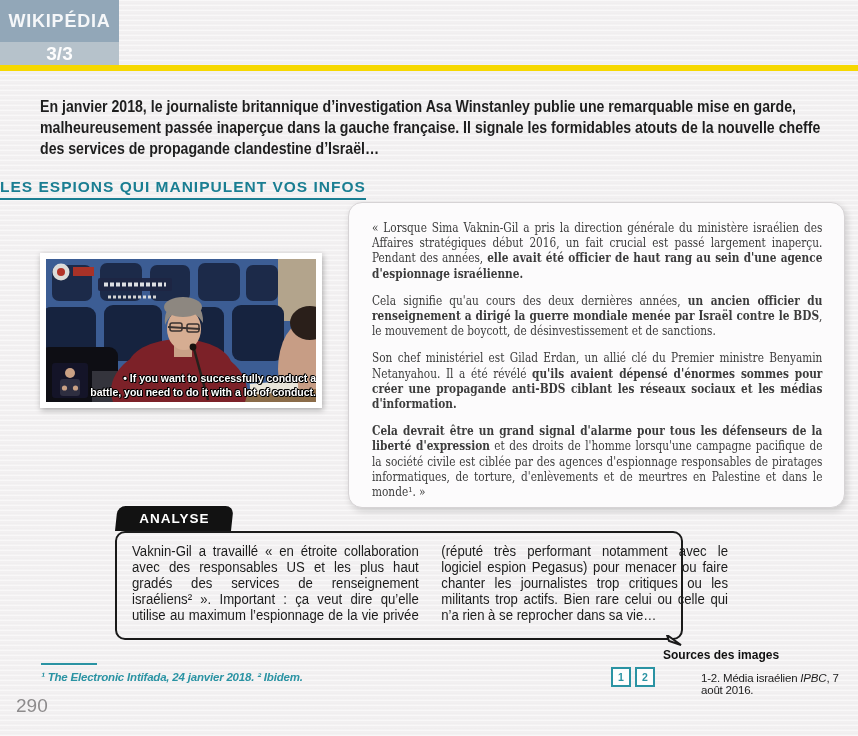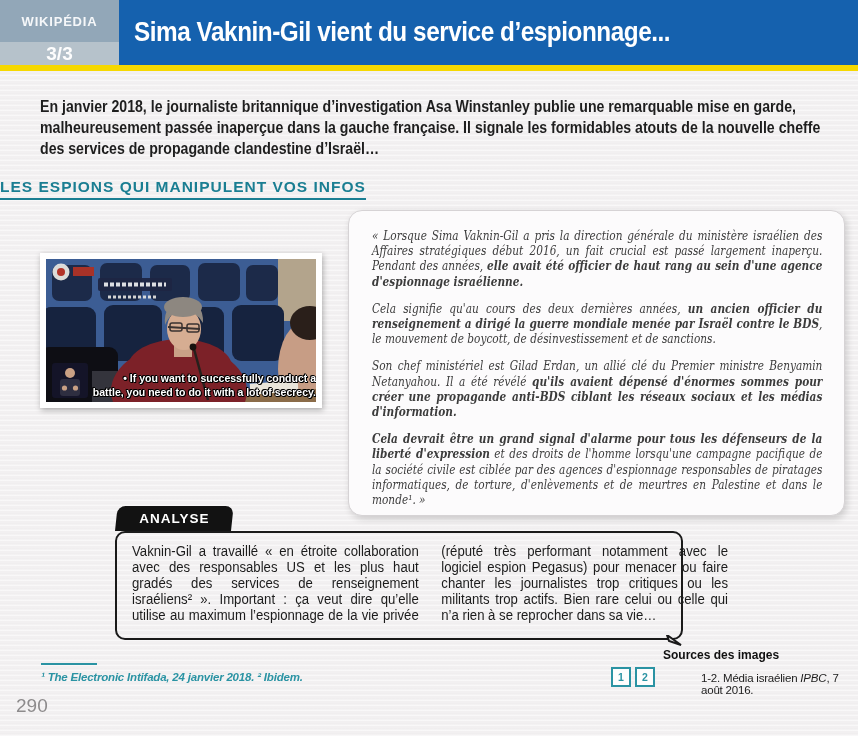--- a/index.html
+++ b/index.html
@@ -4,21 +4,21 @@
 <style>
   html,body{margin:0;padding:0;}
   body{font-family:"Liberation Sans",sans-serif;background:#e9e7e8;}
   #page{position:relative;width:858px;height:736px;overflow:hidden;
     background-color:#f2f0f1;
     background-image:repeating-linear-gradient(0deg,
       rgba(255,255,255,0.5) 0px, rgba(255,255,255,0.5) 1px,
       rgba(0,0,0,0.015) 2px, rgba(0,0,0,0.0) 3px, rgba(0,0,0,0.0) 5px);}
   
   .badge-top{position:absolute;left:0;top:0;width:119px;height:42px;background:#92a7b8;
-    color:#f5f7f9;font-weight:bold;font-size:13px;letter-spacing:.8px;
+    color:#f5f7f9;font-weight:bold;font-size:18px;letter-spacing:.8px;
     display:flex;align-items:center;justify-content:center;}
   .badge-bottom{position:absolute;left:0;top:42px;width:119px;height:23px;background:#b6c2cb;
     color:#fdfdfd;font-weight:bold;font-size:19px;
     display:flex;align-items:center;justify-content:center;}
   .title-bar{position:absolute;left:119px;top:0;width:739px;height:65px;background:#1561ae;}
   .title-text{position:absolute;left:15px;top:0;height:65px;line-height:65px;
     width:820px;transform:scaleX(0.9);transform-origin:0 50%;
     color:#ffffff;font-weight:bold;font-size:27px;letter-spacing:-0.5px;white-space:nowrap;}
   .yellow-rule{position:absolute;left:0;top:65px;width:858px;height:6px;background:#f6d800;}
   
@@ -32,23 +32,23 @@
   .photo-frame{position:absolute;left:40px;top:253px;width:270px;height:143px;background:#ffffff;
     padding:6px;box-shadow:1px 2px 6px rgba(0,0,0,0.3);}
   .video{position:relative;width:270px;height:143px;overflow:hidden;background:#3c5d94;}
   .video svg{position:absolute;left:0;top:0;}
   .subs{position:absolute;left:0;bottom:3px;width:100%;text-align:right;color:#ffffff;
     font-weight:bold;font-size:10.5px;line-height:13.5px;
     text-shadow:-1px 0 #000,1px 0 #000,0 -1px #000,0 1px #000,1px 1px #000,-1px -1px #000;}
   .photo-caption{position:absolute;left:55px;top:418px;width:240px;text-align:center;
     color:#4f4f4f;font-size:13px;line-height:15.5px;}
   
-  .bubble{position:absolute;left:348px;top:210px;width:497px;height:306px;background:#fcfbfc;
+  .bubble{position:absolute;left:348px;top:202px;width:497px;height:306px;background:#fcfbfc;
     border:1px solid #d6d3d5;border-radius:14px;
-    box-shadow:2px 3px 7px rgba(0,0,0,0.16);box-sizing:border-box;overflow:hidden;font-style:italic;}
+    box-shadow:2px 3px 7px rgba(0,0,0,0.16);box-sizing:border-box;overflow:hidden;}
   .bubble-inner{margin:17px 0 0 23px;width:563px;transform:scaleX(0.8);transform-origin:0 0;
     font-family:"DejaVu Serif",serif;font-size:13.2px;line-height:15.2px;color:#3c3c3c;
     text-align:justify;}
   .bubble-inner p{margin:0 0 12px 0;}
   .bubble-inner span{white-space:pre-wrap;}
   
   .analyse-tab{position:absolute;left:115px;top:506px;width:116px;height:25px;background:#121212;
     border-radius:8px 8px 0 0;transform:skewX(-6deg);transform-origin:0 100%;}
   .analyse-tab span{display:block;transform:skewX(6deg);color:#ffffff;font-weight:bold;
     font-size:13.5px;letter-spacing:1px;text-align:center;line-height:25px;}
@@ -72,23 +72,20 @@
     letter-spacing:-0.2px;margin-left:38px;}
   .page-number{position:absolute;left:16px;top:695px;font-size:19px;color:#8d8b8c;}
 </style>
 </head>
 <body>
 
 <div id="page">
 
   <div class="badge-top">WIKIPÉDIA</div>
   <div class="badge-bottom">3/3</div>
-  <div class="title-bar">
-    <div class="title-text">Sima Vaknin-Gil vient du service d’espionnage...</div>
-  </div>
   <div class="yellow-rule"></div>
 
   <div class="intro">En janvier 2018, le journaliste britannique d’investigation Asa Winstanley publie une remarquable mise en garde, malheureusement passée inaperçue dans la gauche française. Il signale les formidables atouts de la nouvelle cheffe des services de propagande clandestine d’Israël…</div>
 
   <div class="section-heading-row">
     <span class="section-heading">LES ESPIONS QUI MANIPULENT VOS INFOS</span>
   </div>
 
   <div class="photo-frame">
     <div class="video">
@@ -143,21 +140,21 @@
         <line x1="62" y1="38" x2="112" y2="38" stroke="#f3f1ec" stroke-width="3" stroke-dasharray="3 2" opacity="0.85"></line>
 
         <rect x="6" y="104" width="36" height="35" rx="3" fill="#141428"></rect>
         <circle cx="24" cy="114" r="5" fill="#caa184"></circle>
         <rect x="14" y="120" width="20" height="17" rx="3" fill="#2e2e40"></rect>
         <circle cx="18.5" cy="129" r="2.6" fill="#caa184"></circle>
         <circle cx="29.5" cy="129" r="2.6" fill="#caa184"></circle>
       </svg>
       <div class="subs">
         <div>• If you want to successfully conduct a</div>
-        <div>battle, you need to do it with a lot of secrecy.</div>
+        <div>battle, you need to do it with a lot of conduct.</div>
       </div>
     </div>
   </div>
 
   <div class="bubble">
     <div class="bubble-inner">
       <p><span>« Lorsque Sima Vaknin-Gil a pris la direction générale du ministère israélien des Affaires stratégiques début 2016, un fait crucial est passé largement inaperçu. Pendant des années, </span><span style="font-weight: bold;">elle avait été officier de haut rang au sein d'une agence d'espionnage israélienne.</span></p>
       <p><span>Cela signifie qu'au cours des deux dernières années, </span><span style="font-weight: bold;">un ancien officier du renseignement a dirigé la guerre mondiale menée par Israël contre le BDS</span><span>, le mouvement de boycott, de désinvestissement et de sanctions.</span></p>
       <p><span>Son chef ministériel est Gilad Erdan, un allié clé du Premier ministre Benyamin Netanyahou. Il a été révélé </span><span style="font-weight: bold;">qu'ils avaient dépensé d'énormes sommes pour créer une propagande anti-BDS ciblant les réseaux sociaux et les médias d'information.</span></p>
       <p><span style="font-weight: bold;">Cela devrait être un grand signal d'alarme pour tous les défenseurs de la liberté d'expression</span><span> et des droits de l'homme lorsqu'une campagne pacifique de la société civile est ciblée par des agences d'espionnage responsables de piratages informatiques, de torture, d'enlèvements et de meurtres en Palestine et dans le monde¹. »</span></p>

